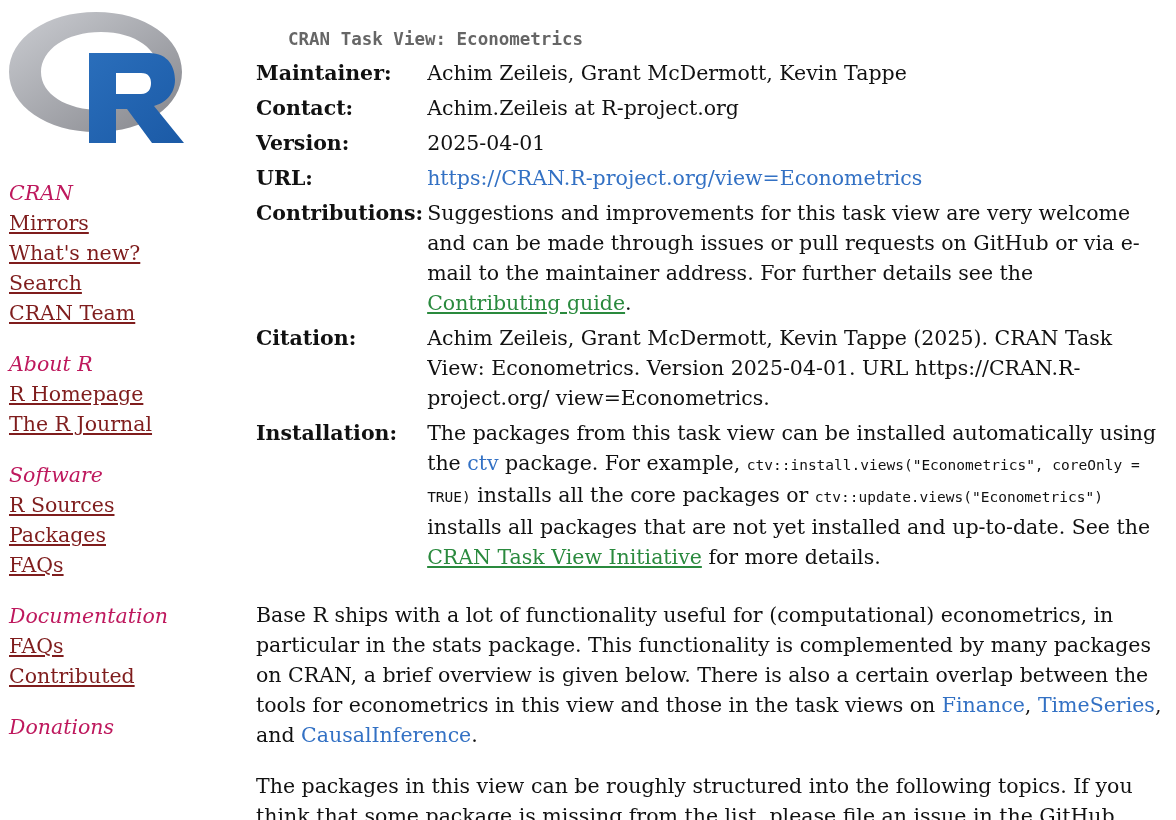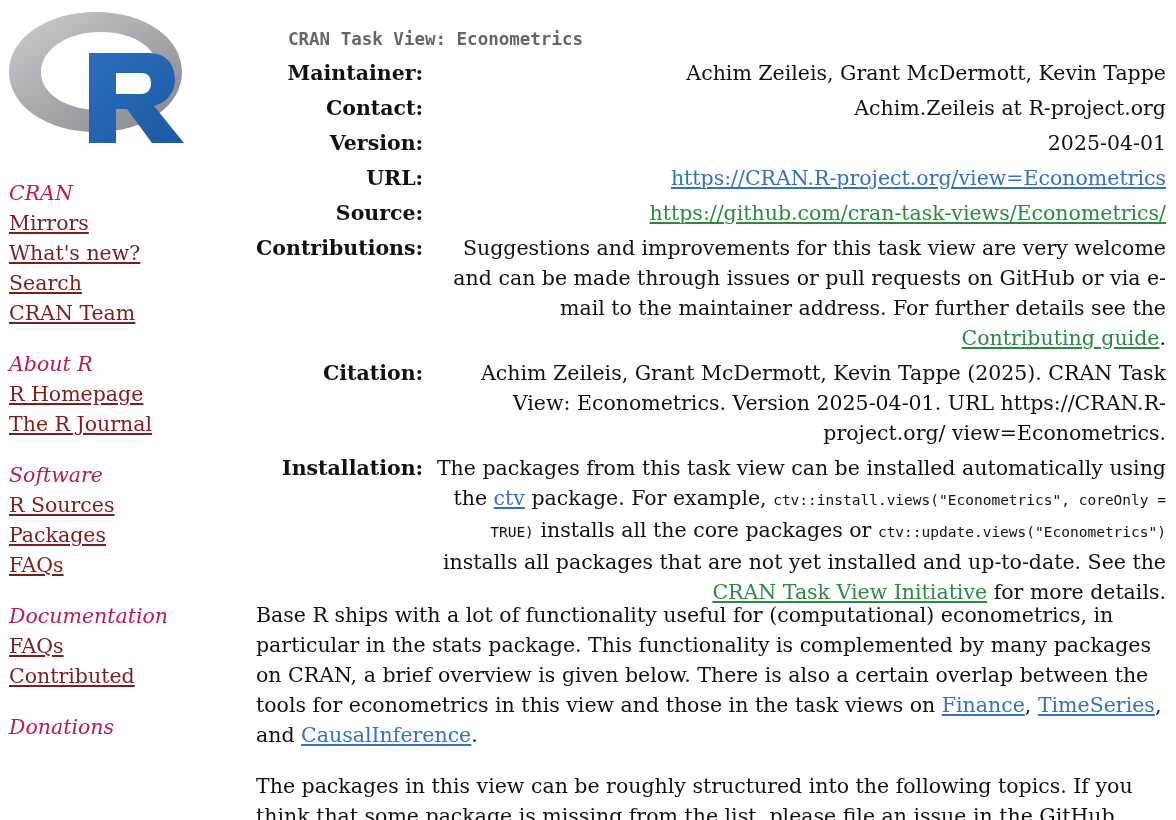--- a/index.html
+++ b/index.html
@@ -19,25 +19,25 @@
     .main {
       position: absolute; left: 252px; top: 0; width: 916px;
     }
     .title {
       position: absolute; left: 0; top: 14px;
       font-family: "DejaVu Sans Mono", monospace; font-weight: bold;
       font-size: 17.5px; color: #666666; white-space: nowrap; margin-left: 36px;
     }
     table.meta {
       position: absolute; left: 0; top: 55px; border-collapse: separate; border-spacing: 4px 0;
-      font-size: 20.5px; line-height: 30px; width: 918px; text-align: right;
+      font-size: 20.5px; line-height: 30px; width: 918px;
     }
     table.meta td { vertical-align: top; padding: 2.5px 0; }
     td.label { font-weight: bold; white-space: nowrap; width: 158px; }
-    a.blue { color: #3371c4; text-decoration: underline; }
+    a.blue { color: #3371c4; }
     a.green { color: #2a8a3e; text-decoration: underline; }
     code { font-family: "DejaVu Sans Mono", monospace; font-size: 14.5px; }
     .para { position: absolute; left: 4px; width: 916px; font-size: 20.5px; line-height: 30px; margin: 0; }
   </style>
 </head>
 <body>
 
 <div class="sidebar">
   <div class="logo">
     <svg width="175" height="135" viewBox="0 0 175 135">
@@ -103,24 +103,20 @@
     </tr>
     <tr>
       <td class="label">Version:</td>
       <td>2025-04-01</td>
     </tr>
     <tr>
       <td class="label">URL:</td>
       <td><a class="blue">https://CRAN.R-project.org/view=Econometrics</a></td>
     </tr>
     <tr>
-      <td class="label">Source:</td>
-      <td><a class="green">https://github.com/cran-task-views/Econometrics/</a></td>
-    </tr>
-    <tr>
       <td class="label">Contributions:</td>
       <td><span>Suggestions and improvements for this task view are very welcome and can be made through issues or pull requests on GitHub or via e-mail to the maintainer address. For further details see the </span><a class="green">Contributing guide</a><span>.</span></td>
     </tr>
     <tr>
       <td class="label">Citation:</td>
       <td>Achim Zeileis, Grant McDermott, Kevin Tappe (2025). CRAN Task View: Econometrics. Version 2025-04-01. URL https://CRAN.R-project.org/ view=Econometrics.</td>
     </tr>
     <tr>
       <td class="label">Installation:</td>
       <td><span>The packages from this task view can be installed automatically using the </span><a class="blue">ctv</a><span> package. For example, </span><code>ctv::install.views("Econometrics", coreOnly = TRUE)</code><span> installs all the core packages or </span><code>ctv::update.views("Econometrics")</code><span> installs all packages that are not yet installed and up-to-date. See the </span><a class="green">CRAN Task View Initiative</a><span> for more details.</span></td>

